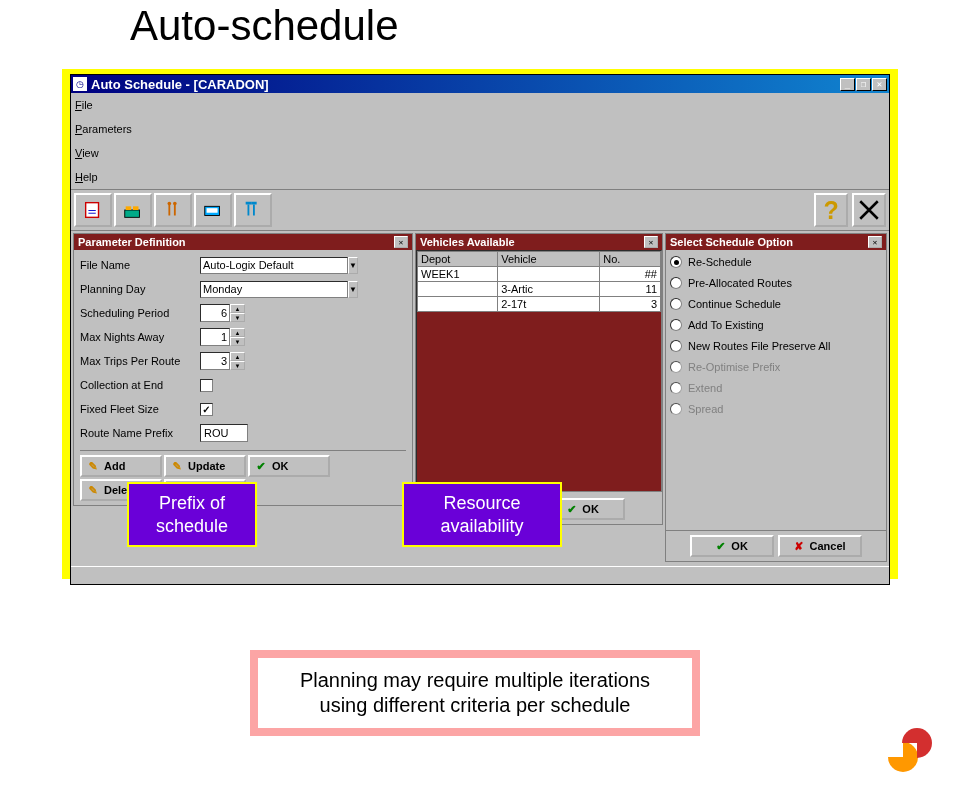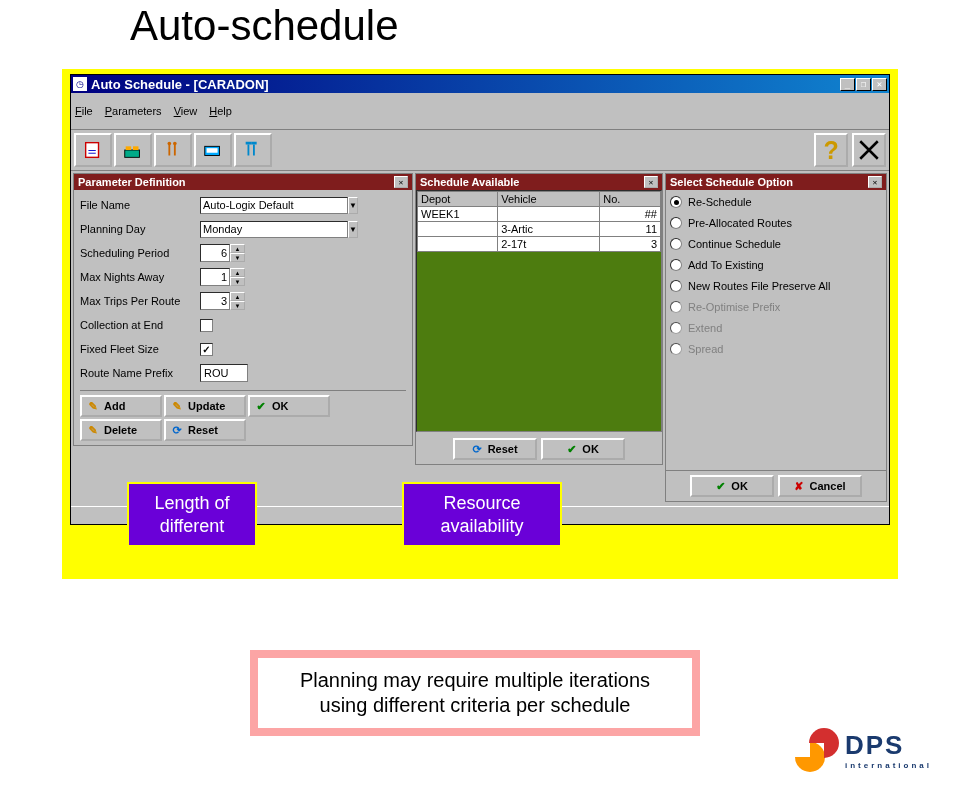--- a/index.html
+++ b/index.html
@@ -10,21 +10,21 @@
   .yellow-bg { position: absolute; left: 62px; top: 69px; width: 836px; height: 510px; background: #ffff00; }
   
   .app-window { position: absolute; left: 70px; top: 74px; width: 820px; background: #c0c0c0; border: 1px solid #000; font-family: "MS Sans Serif", Arial, sans-serif; font-size: 11px; }
   
   .titlebar { background: linear-gradient(to right, #000080, #1084d0); color: #fff; height: 18px; display: flex; align-items: center; padding: 0 2px; }
   .titlebar-icon { width: 14px; height: 14px; background: #fff; margin-right: 4px; font-size: 9px; display: flex; align-items: center; justify-content: center; color: #008; }
   .titlebar-text { flex: 1; font-weight: bold; font-size: 13px; }
   .titlebar-btns { display: flex; gap: 1px; }
   .titlebar-btn { width: 15px; height: 13px; background: #c0c0c0; border: 1px solid #fff; border-right-color: #000; border-bottom-color: #000; font-size: 9px; display: flex; align-items: center; justify-content: center; cursor: pointer; font-family: monospace; }
   
-  .menubar { background: #c0c0c0; padding: 12px 4px; display: flex; gap: 12px; border-bottom: 1px solid #808080; }
+  .menubar { background: #c0c0c0; padding: 6px 4px; display: flex; gap: 12px; border-bottom: 1px solid #808080; flex-direction: column; }
   .menu-item { cursor: pointer; }
   .menu-item u { text-decoration: underline; }
   
   .toolbar { background: #c0c0c0; padding: 3px; display: flex; align-items: center; border-bottom: 1px solid #808080; }
   .toolbar-left { display: flex; gap: 2px; }
   .tool-btn { width: 38px; height: 34px; background: #c0c0c0; border: 2px outset #fff; display: flex; align-items: center; justify-content: center; cursor: pointer; }
   .tool-btn svg { width: 22px; height: 22px; }
   .toolbar-right { margin-left: auto; display: flex; gap: 4px; }
   .tool-btn-r { width: 34px; height: 34px; background: #c0c0c0; border: 2px outset #fff; display: flex; align-items: center; justify-content: center; cursor: pointer; }
   
@@ -58,21 +58,21 @@
   
   .param-buttons { display: flex; flex-wrap: wrap; gap: 2px; margin-top: 8px; border-top: 1px solid #808080; padding-top: 4px; }
   .param-btn { width: 82px; height: 22px; background: #c0c0c0; border: 2px outset #fff; cursor: pointer; display: flex; align-items: center; gap: 4px; padding: 0 4px; font-size: 11px; font-weight: bold; }
   .param-btn .ico { width: 14px; display: flex; align-items: center; justify-content: center; }
   
   
   .veh-table { width: 100%; border-collapse: collapse; font-size: 11px; }
   .veh-table th, .veh-table td { border: 1px solid #808080; padding: 1px 3px; text-align: left; height: 15px; background: #fff; }
   .veh-table th { background: #c0c0c0; font-weight: normal; }
   .veh-table td.num { text-align: right; }
-  .veh-body-wrap { height: 242px; background: #4d7c0f; border: 1px inset #808080; }
+  .veh-body-wrap { height: 242px; background: #7f1d1d; border: 1px inset #808080; }
   
   .veh-buttons { display: flex; gap: 4px; margin-top: 6px; justify-content: center; }
   .wide-btn { width: 84px; height: 22px; background: #c0c0c0; border: 2px outset #fff; cursor: pointer; display: flex; align-items: center; justify-content: center; gap: 6px; font-size: 11px; font-weight: bold; }
   
   
   .radio-group { padding: 6px 4px 40px 4px; }
   .radio-row { display: flex; align-items: center; margin-bottom: 9px; gap: 6px; cursor: pointer; }
   .radio { width: 12px; height: 12px; border-radius: 50%; border: 1px inset #808080; background: #fff; display: flex; align-items: center; justify-content: center; }
   .radio.checked::after { content: ''; width: 5px; height: 5px; background: #000; border-radius: 50%; }
   .radio-row.disabled { color: #808080; }
@@ -281,21 +281,21 @@
           <div class="param-btn">
               <span class="ico ico-refresh">⟳</span>
               <span>Reset</span>
             </div>
         </div>
       </div>
     </div>
 
     <div class="panel panel-vehicles">
       <div class="panel-title">
-        <span class="panel-title-text">Schedule Available</span>
+        <span class="panel-title-text">Vehicles Available</span>
         <span class="panel-close">✕</span>
       </div>
       <div class="panel-body" style="padding:0 0 4px 0;">
         <div class="veh-body-wrap">
         <table class="veh-table">
           <tbody>
                 <tr>
             <th style="width:33%">Depot</th>
             <th style="width:42%">Vehicle</th>
             <th style="width:25%">No.</th>
@@ -383,28 +383,24 @@
         </div>
       </div>
     </div>
 
   </div>
 
   <div class="statusbar"></div>
 </div>
 
 <div class="callouts">
-  <div class="callout callout1">Length of different</div>
+  <div class="callout callout1">Prefix of schedule</div>
   <div class="callout callout2">Resource availability</div>
 </div>
 
 <div class="note-box">Planning may require multiple iterations using different criteria per schedule</div>
 
 <div class="logo-wrap">
   <div class="logo-mark">
     <div class="logo-c2"></div>
       <div class="logo-c1"></div>
   </div>
-  <div class="logo-text">
-    <div class="big">DPS</div>
-    <div class="small">international</div>
-  </div>
 </div>
 
 </body></html>

